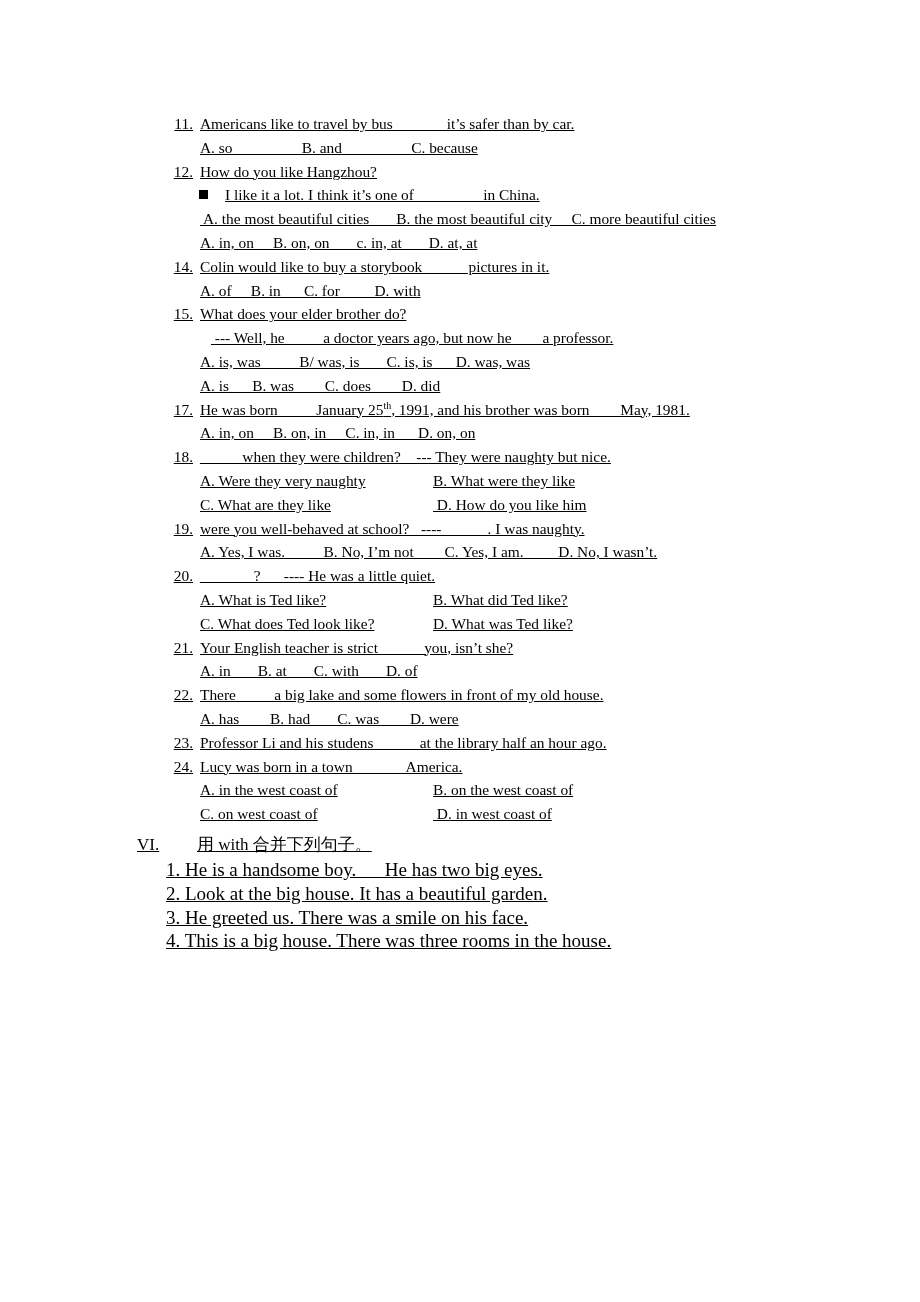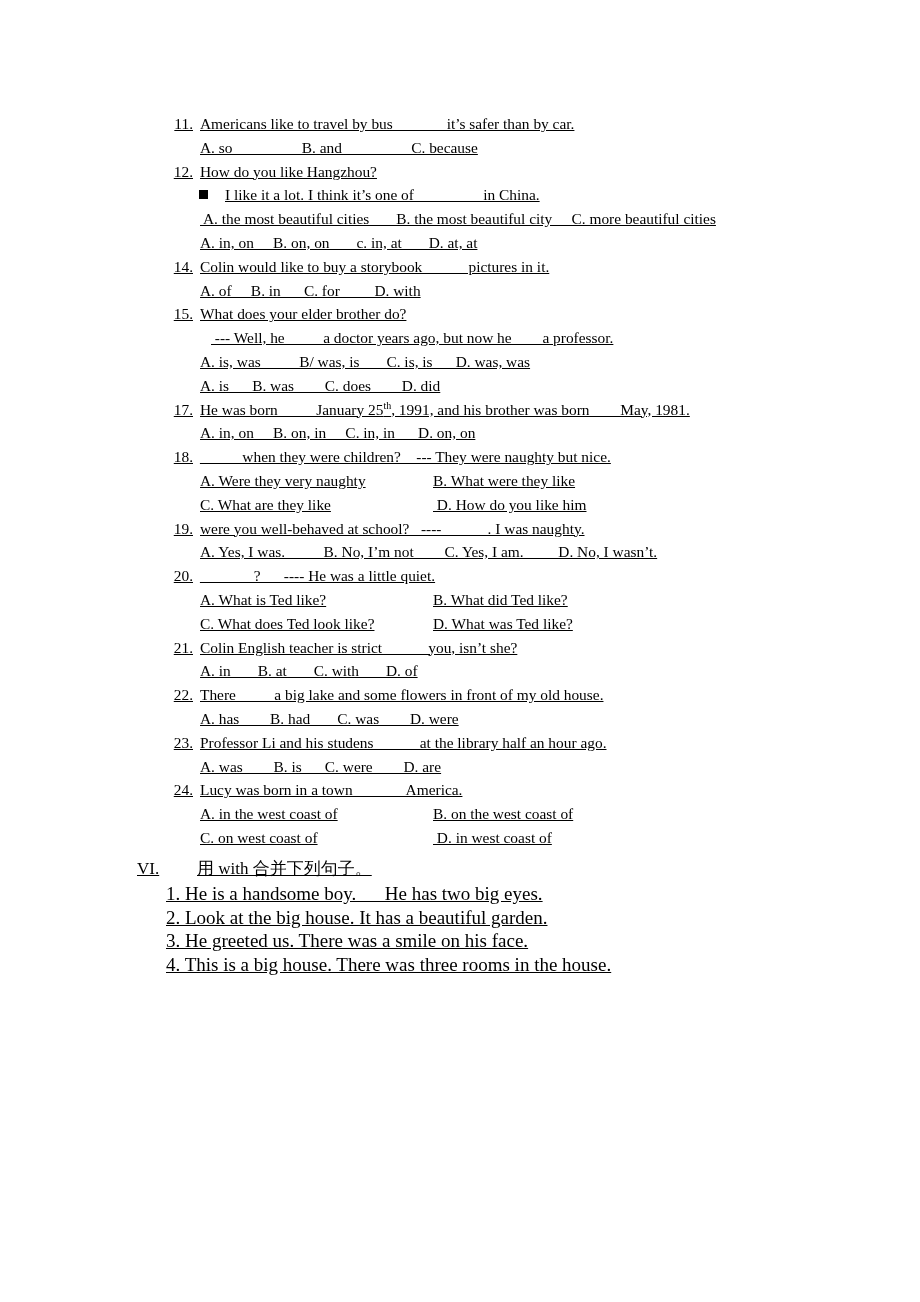--- a/index.html
+++ b/index.html
@@ -196,35 +196,34 @@
       <span class="col-a">A. What is Ted like?</span>
       <span class="col-b">B. What did Ted like?</span>
     </div>
     <div class="opts two-col">
       <span class="col-a">C. What does Ted look like?</span>
       <span class="col-b">D. What was Ted like?</span>
     </div>
 
     <div class="q">
       <span class="q-num">21.</span>
-      <span class="q-text">Colin English teacher is strict _____ you, isn’t she?</span>
+      <span class="q-text">Your English teacher is strict _____ you, isn’t she?</span>
     </div>
     <div class="opts">A. in       B. at       C. with       D. of</div>
 
     <div class="q">
       <span class="q-num">22.</span>
       <span class="q-text">There ____ a big lake and some flowers in front of my old house.</span>
     </div>
     <div class="opts">A. has        B. had       C. was        D. were</div>
 
     <div class="q">
       <span class="q-num">23.</span>
       <span class="q-text">Professor Li and his studens _____ at the library half an hour ago.</span>
     </div>
-    <div class="opts">A. was        B. is      C. were        D. are</div>
 
     <div class="q">
       <span class="q-num">24.</span>
       <span class="q-text">Lucy was born in a town ______ America.</span>
     </div>
     <div class="opts two-col">
       <span class="col-a">A. in the west coast of</span>
       <span class="col-b">B. on the west coast of</span>
     </div>
     <div class="opts two-col">

